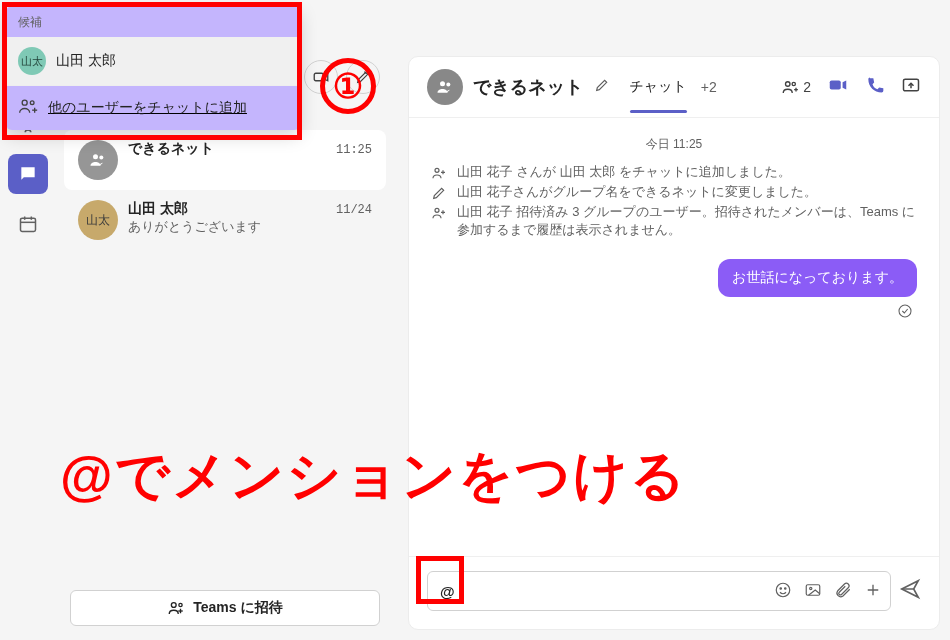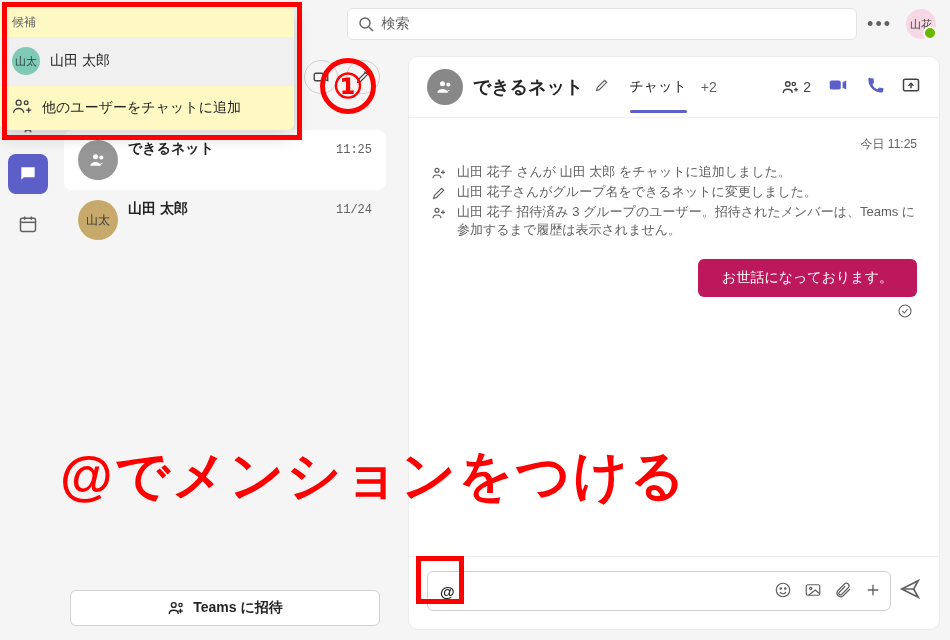--- a/index.html
+++ b/index.html
@@ -56,66 +56,57 @@
 .mh-edit { color: #616161; cursor: pointer; }
 .mh-tabs { display: flex; gap: 14px; margin-left: 10px; align-items: center; }
 .mh-tab { font-size: 14px; color: #242424; padding: 4px 0; position: relative; cursor: pointer; }
 .mh-tab.act::after { content: ""; position: absolute; left: 0; right: 0; bottom: -13px; height: 3px; background: #5b5fc7; border-radius: 2px; }
 .mh-plus { color: #616161; font-size: 14px; cursor: pointer; }
 .mhead .spacer { flex: 1; }
 .mh-icons { display: flex; align-items: center; gap: 16px; color: #5b5fc7; }
 .mh-people { display: flex; align-items: center; gap: 4px; color: #424242; font-size: 14px; cursor: pointer; }
 
 .mbody { flex: 1; padding: 14px 22px; overflow: auto; position: relative; }
-.date { text-align: right; font-size: 12px; color: #616161; margin: 4px 0 10px; }
+.date { text-align: center; font-size: 12px; color: #616161; margin: 4px 0 10px; }
 .sys { display: flex; gap: 10px; align-items: flex-start; color: #616161; font-size: 13px; margin: 2px 0; }
 .sys svg { flex-shrink: 0; margin-top: 2px; }
 
 .msg-right { display: flex; justify-content: flex-end; margin-top: 20px; }
-.bubble { background: #be185d; color: #fff; padding: 10px 24px; border-radius: 6px; font-size: 14px; max-width: 320px; }
+.bubble { background: #8b5cf6; color: #fff; padding: 10px 14px; border-radius: 12px; font-size: 14px; max-width: 320px; }
 .tick { text-align: right; margin-top: 6px; padding-right: 4px; }
 
 .compose { border-top: 1px solid #efefef; padding: 14px 18px 18px; display: flex; align-items: center; gap: 8px; }
 .compose-box { flex: 1; height: 40px; border: 1px solid #d1d1d1; border-radius: 6px; display: flex; align-items: center; padding: 0 12px; color: #242424; font-size: 15px; position: relative; }
 .compose-icons { position: absolute; right: 8px; display: flex; gap: 12px; color: #616161; align-items: center; }
 .send { color: #616161; cursor: pointer; }
 
 
-.suggest { position: absolute; top: 6px; left: 0; width: 294px; background: #fef9c3; border-radius: 6px; box-shadow: 0 6px 18px rgba(0,0,0,0.18); z-index: 40; }
+.suggest { position: absolute; top: 6px; left: 6px; width: 294px; background: #c4b5fd; border-radius: 6px; box-shadow: 0 6px 18px rgba(0,0,0,0.18); z-index: 40; }
 .sg-head { font-size: 12px; color: #616161; padding: 8px 12px 6px; }
 .sg-item { display: flex; align-items: center; gap: 10px; padding: 10px 12px; cursor: pointer; }
 .sg-item.sel { background: #f0f0f0; }
-.sg-item:last-child { border-top: 1px solid #eee; }
+.sg-item:last-child { border-top: 1px solid #eee; text-decoration: underline; }
 .sg-av { width: 28px; height: 28px; border-radius: 50%; background: #7fc9b5; color: #24463c; font-size: 11px; display: flex; align-items: center; justify-content: center; }
 .sg-txt { font-size: 14px; color: #242424; }
 
 
 .annot-box1 { position: absolute; top: 2px; left: 2px; width: 300px; height: 138px; border: 5px solid #ff0000; z-index: 50; pointer-events: none; }
 .annot-circle { position: absolute; top: 58px; left: 320px; width: 56px; height: 56px; border: 5px solid #ff0000; border-radius: 50%; display: flex; align-items: center; justify-content: center; font-size: 34px; font-weight: 700; color: #ff0000; z-index: 50; pointer-events: none; background: rgba(255,255,255,0.0); }
 .annot-box2 { position: absolute; bottom: 36px; left: 416px; width: 48px; height: 48px; border: 5px solid #ff0000; z-index: 50; pointer-events: none; }
 .annot-text { position: absolute; top: 440px; left: 60px; font-size: 54px; font-weight: 800; color: #ff0000; z-index: 50; pointer-events: none; letter-spacing: 2px; white-space: nowrap; }
 </style>
 </head>
 <body>
 
 <div class="topbar">
   <div class="traffic">
     <div class="tl r"></div>
     <div class="tl y"></div>
     <div class="tl g"></div>
   </div>
-  <div class="search-wrap">
-    <div class="search">
-      <svg width="16" height="16" viewBox="0 0 16 16" fill="none" stroke="#616161" stroke-width="1.4">
-          <circle cx="7" cy="7" r="5"></circle>
-          <line x1="11" y1="11" x2="15" y2="15"></line>
-        </svg>
-      <span>検索</span>
-    </div>
-  </div>
   <div class="top-right">
     <div class="dots">•••</div>
     <div class="avatar-sm">
         <span>山花</span>
       </div>
   </div>
 </div>
 
 <div class="rail">
   <div class="rail-btn">
@@ -187,20 +178,21 @@
     </div>
   </div>
 
   <div class="chat-item">
     <div class="ci-av y">山太</div>
     <div class="ci-body">
       <div class="ci-row1">
         <span class="ci-name">山田 太郎</span>
         <span class="ci-time">11/24</span>
       </div>
+      <div class="ci-line2">ありがとうございます</div>
     </div>
   </div>
 
   <div class="invite-btn">
     <svg width="18" height="18" viewBox="0 0 24 24" fill="none" stroke="currentColor" stroke-width="1.8">
         <circle cx="9" cy="8" r="3.2"></circle>
         <path d="M3 20c0-3.2 2.7-5 6-5s6 1.8 6 5"></path>
         <circle cx="18" cy="8" r="2.2"></circle>
         <line x1="18" y1="13" x2="18" y2="19"></line>
         <line x1="15" y1="16" x2="21" y2="16"></line>

